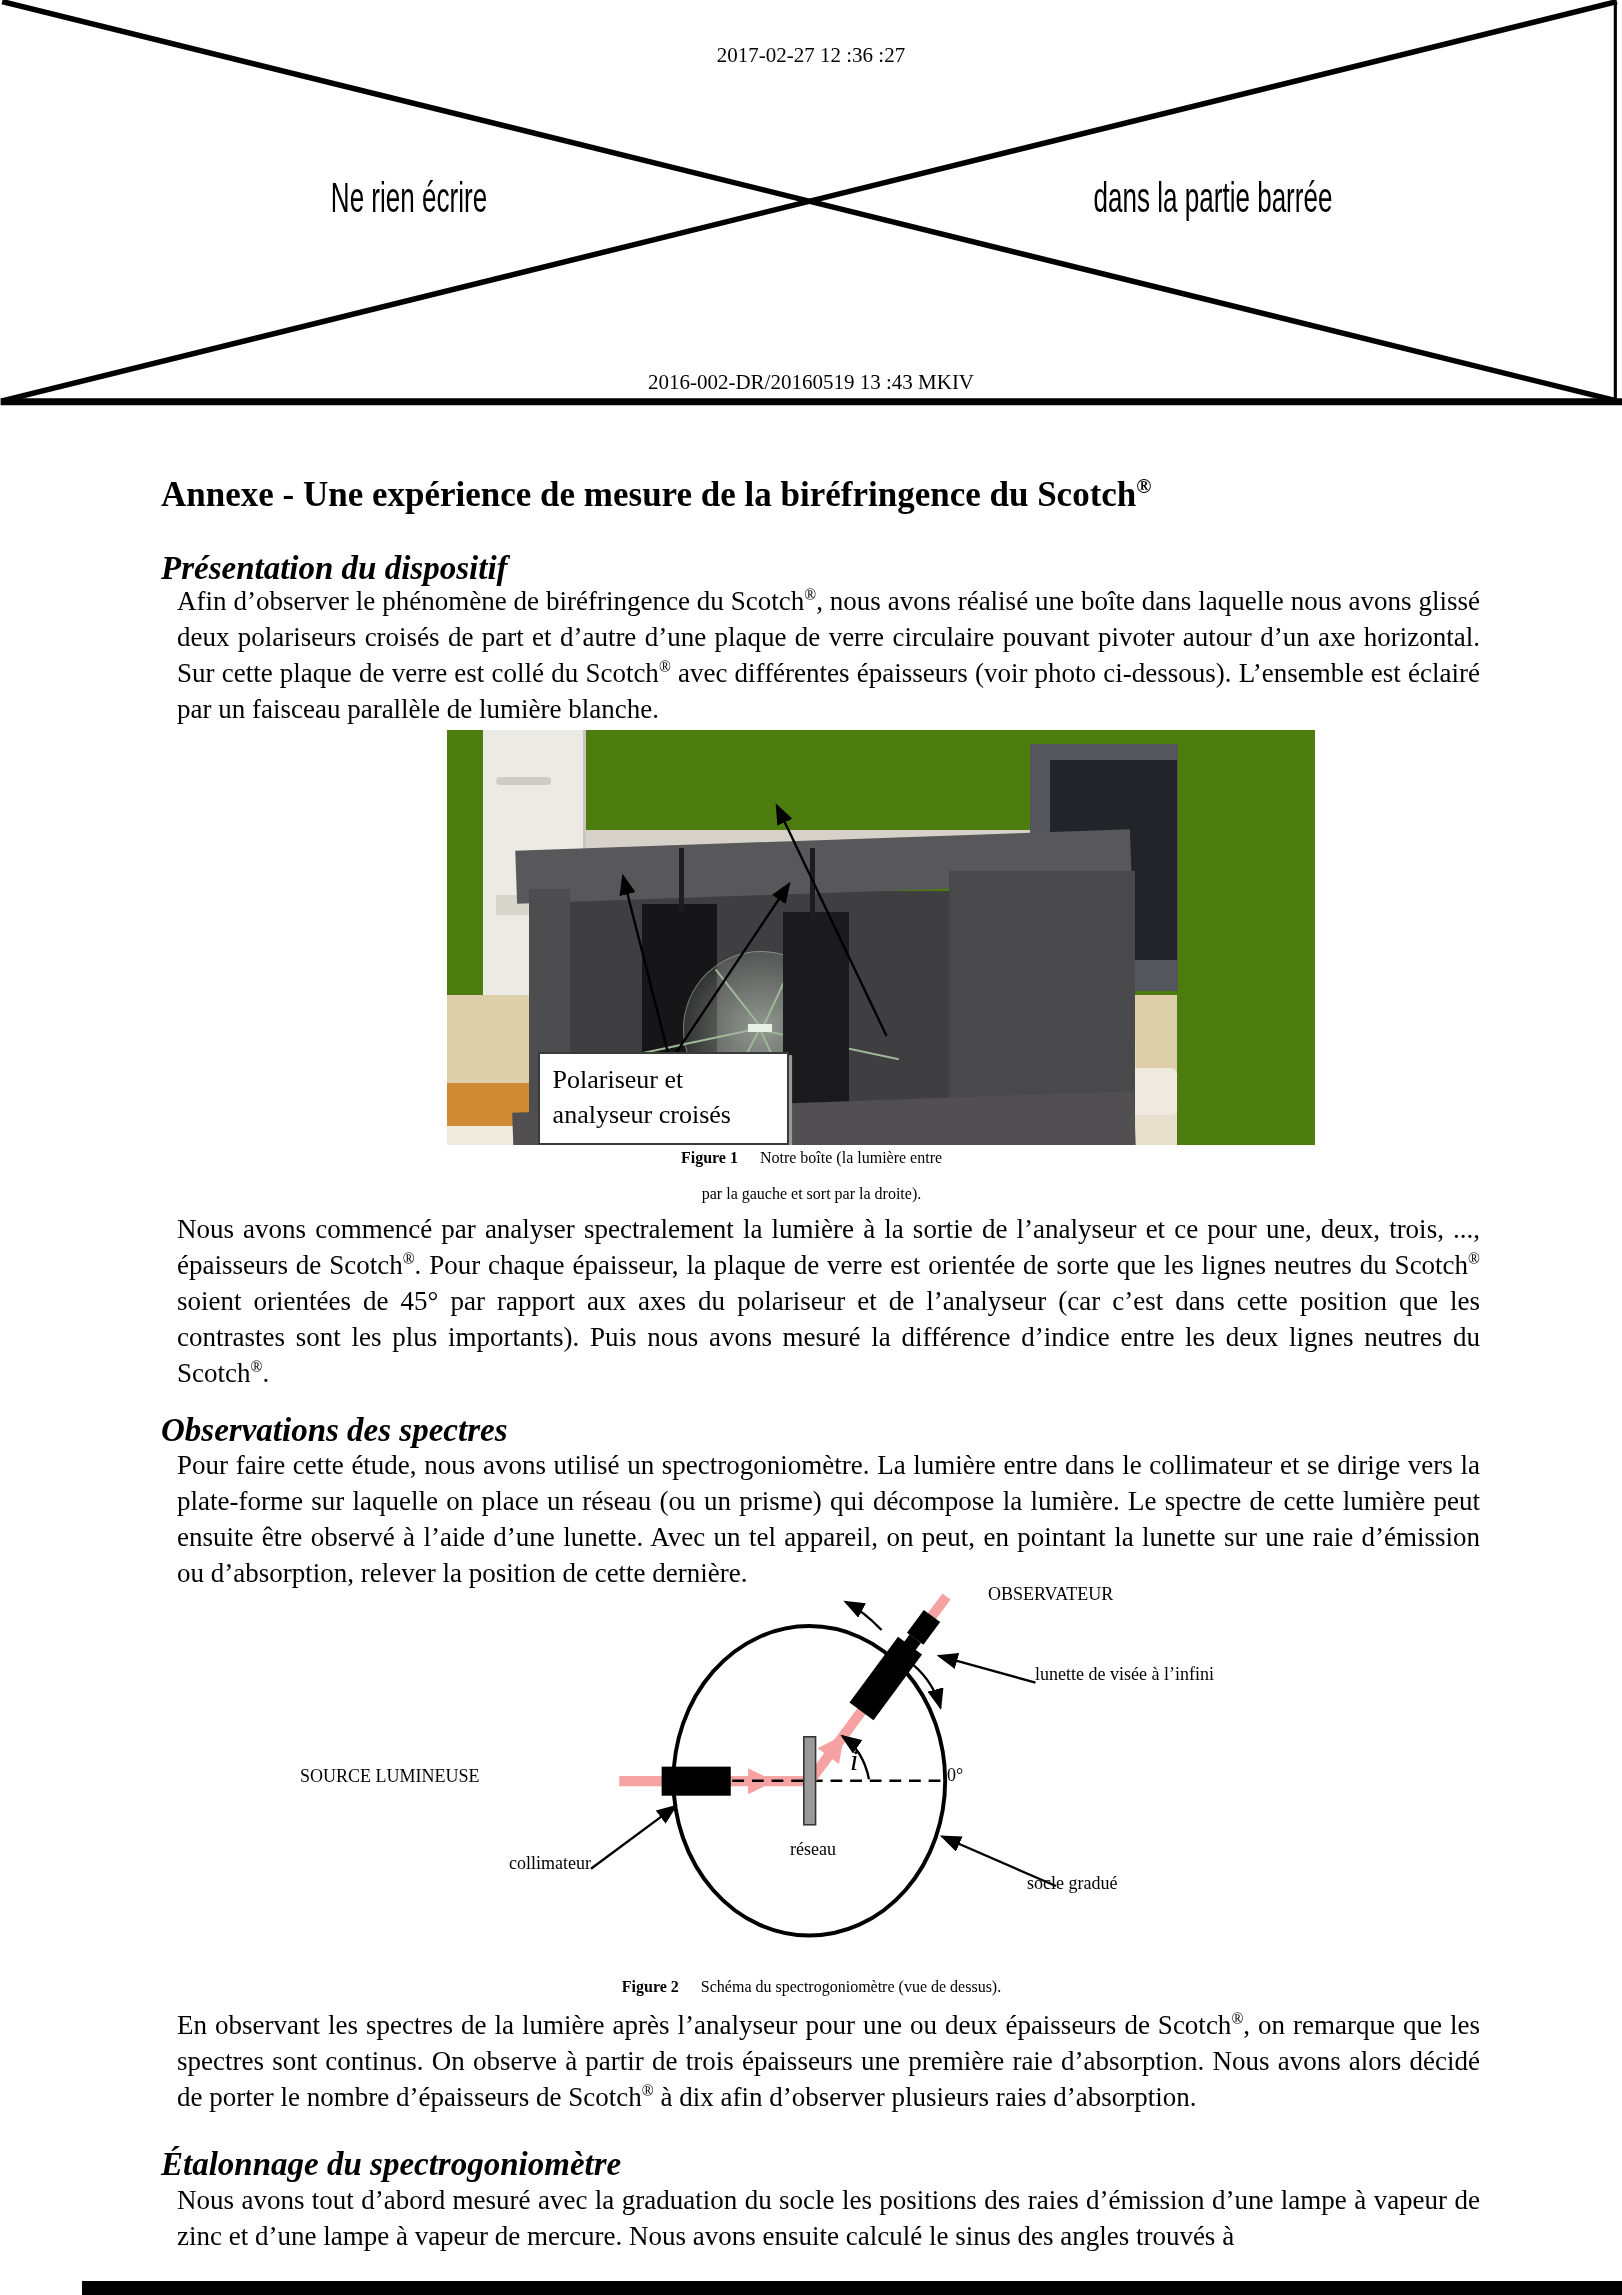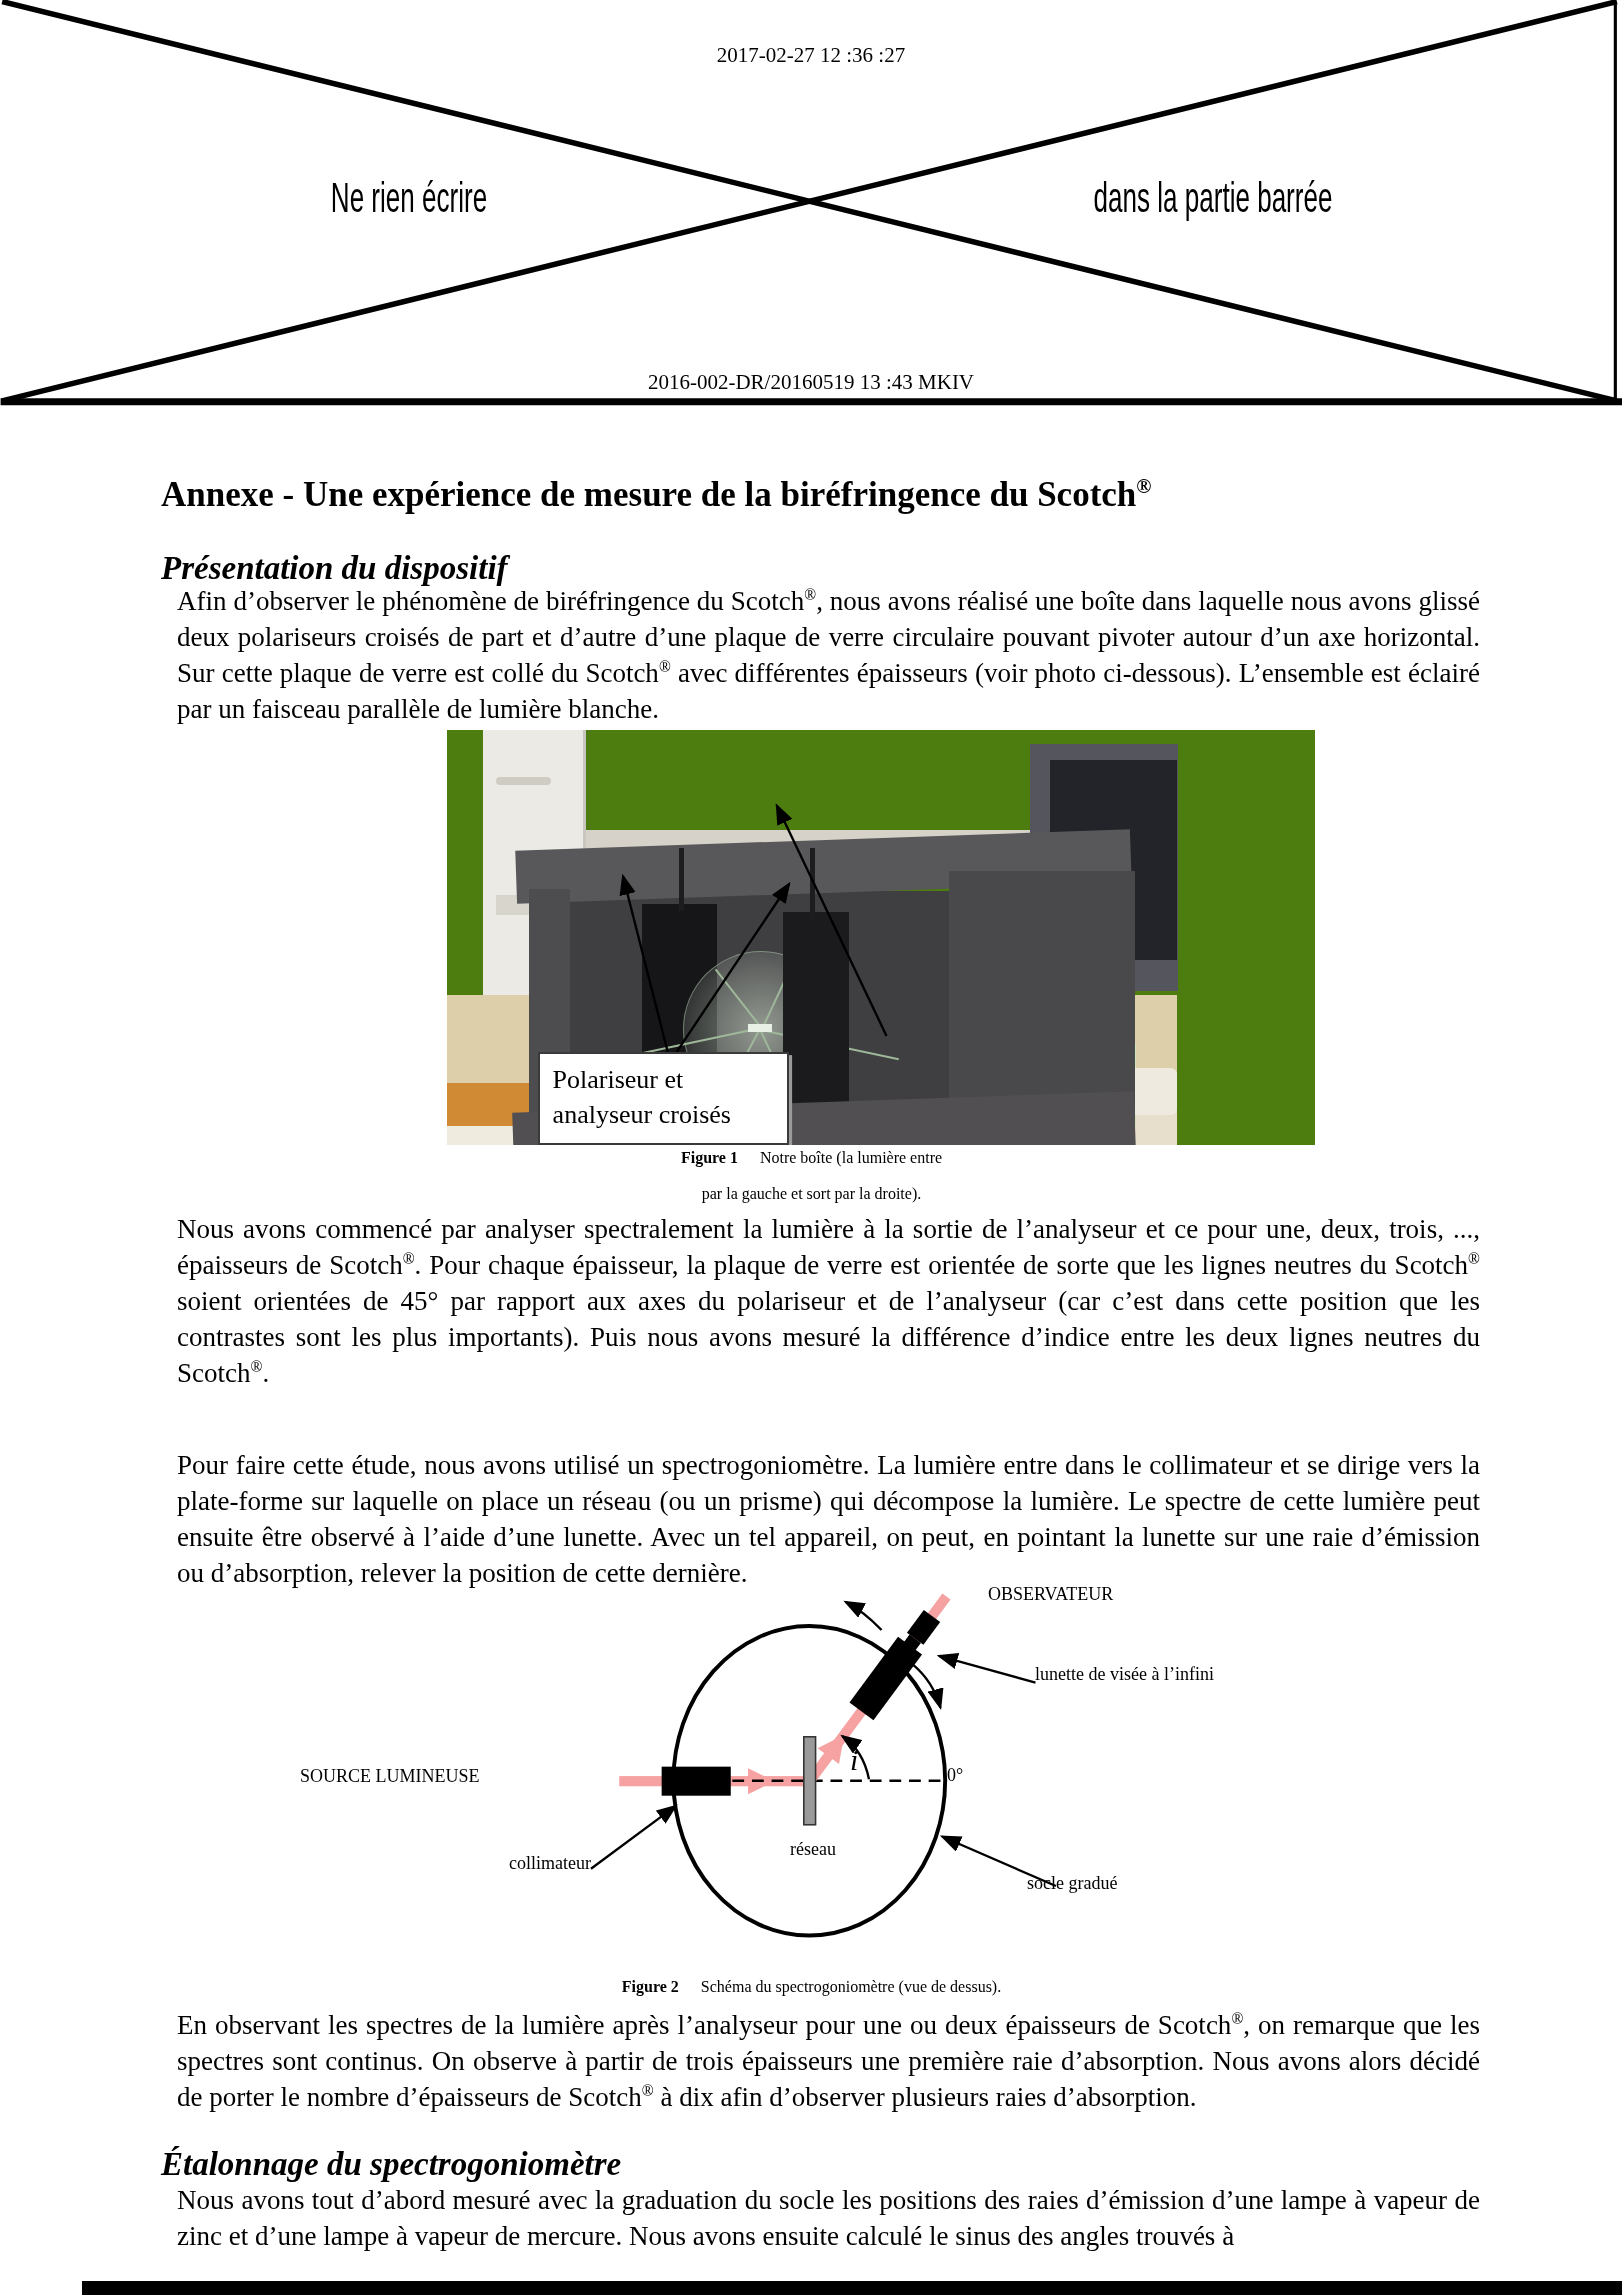--- a/index.html
+++ b/index.html
@@ -141,20 +141,21 @@
 
   <div class="fig-cap" style="top:1140px;">
     <div>
       <span class="cap-label">Figure 1</span><span class="cap-gap"></span><span>Notre boîte (la lumière entre</span>
     </div>
     <div>par la gauche et sort par la droite).</div>
   </div>
 
   <div class="para" style="top:1211px;">Nous avons commencé par analyser spectralement la lumière à la sortie de l’analyseur et ce pour une, deux, trois, ..., épaisseurs de Scotch<sup class="reg">®</sup>. Pour chaque épaisseur, la plaque de verre est orientée de sorte que les lignes neutres du Scotch<sup class="reg">®</sup> soient orientées de 45° par rapport aux axes du polariseur et de l’analyseur (car c’est dans cette position que les contrastes sont les plus importants). Puis nous avons mesuré la différence d’indice entre les deux lignes neutres du Scotch<sup class="reg">®</sup>.</div>
 
+  <div class="sec-head" style="top:1412px;">Observations des spectres</div>
   <div class="para" style="top:1447px;">Pour faire cette étude, nous avons utilisé un spectrogoniomètre. La lumière entre dans le collimateur et se dirige vers la plate-forme sur laquelle on place un réseau (ou un prisme) qui décompose la lumière. Le spectre de cette lumière peut ensuite être observé à l’aide d’une lunette. Avec un tel appareil, on peut, en pointant la lunette sur une raie d’émission ou d’absorption, relever la position de cette dernière.</div>
 
   <div class="diagram">
     <svg width="1178" height="393" viewBox="0 0 1500 500">
       <defs>
         <marker id="ahd" markerWidth="9" markerHeight="7" refX="8" refY="3.5" orient="auto">
           <path d="M0,0 L9,3.5 L0,7 z" fill="#000"></path>
         </marker>
       </defs>
 

